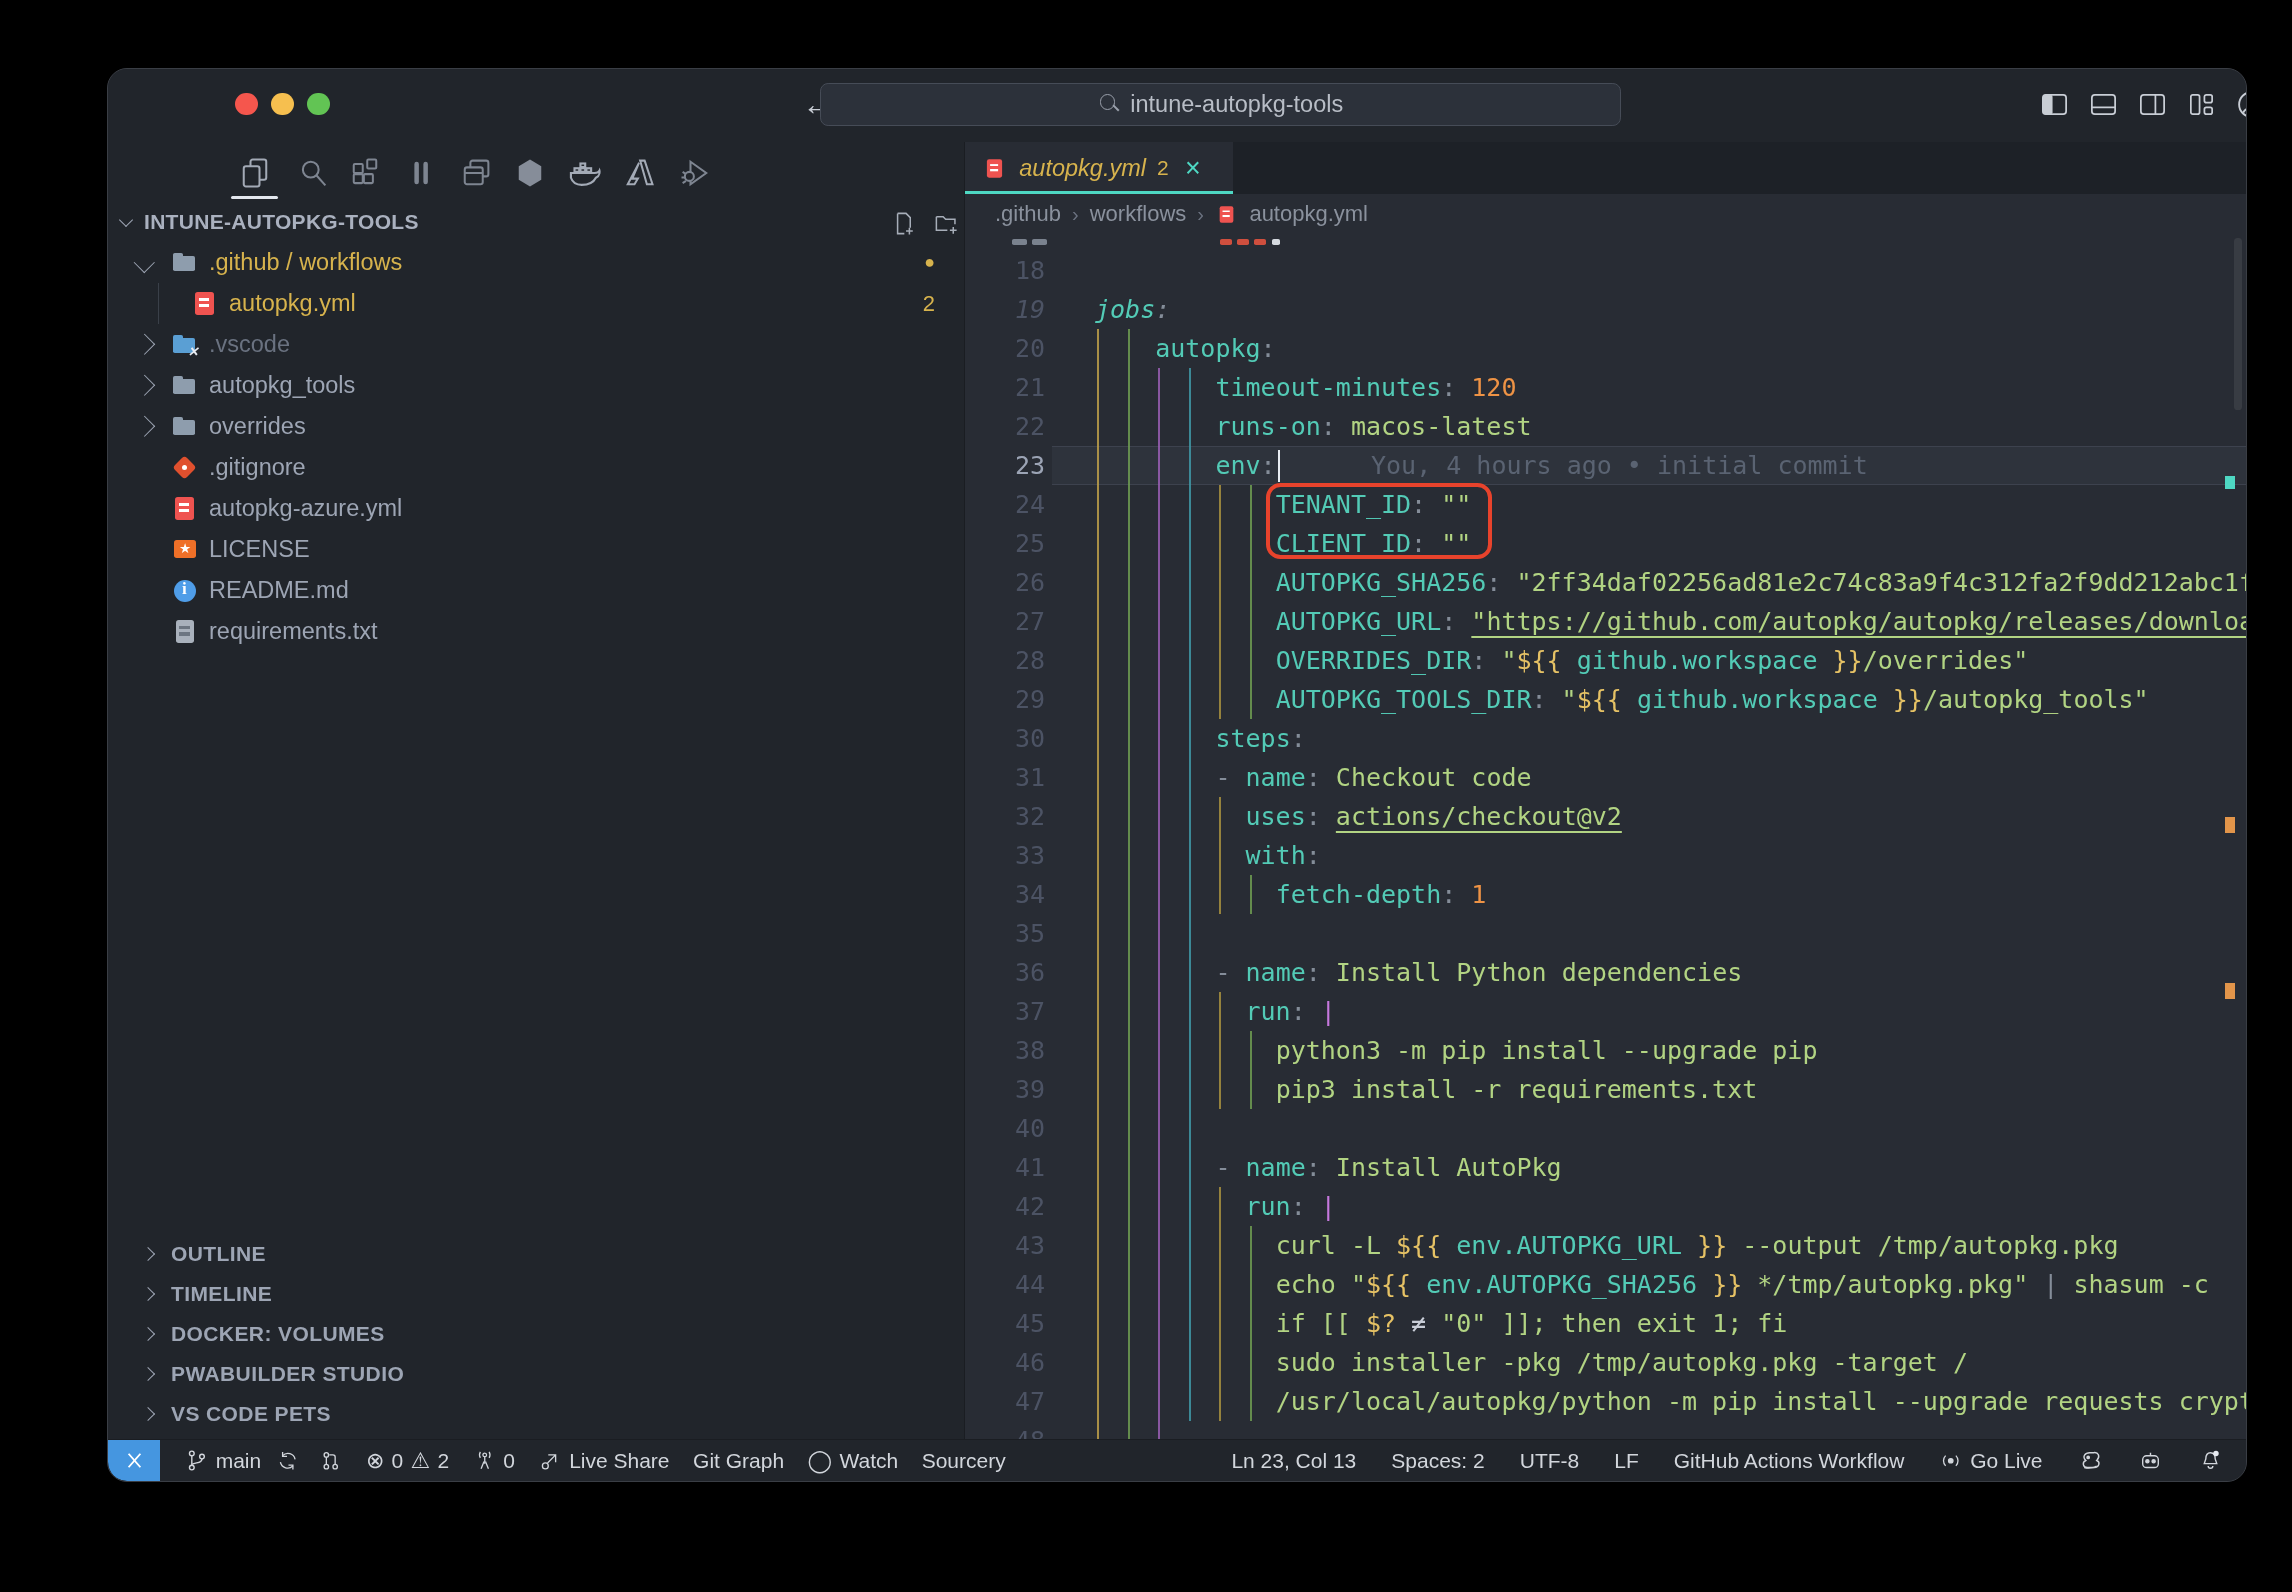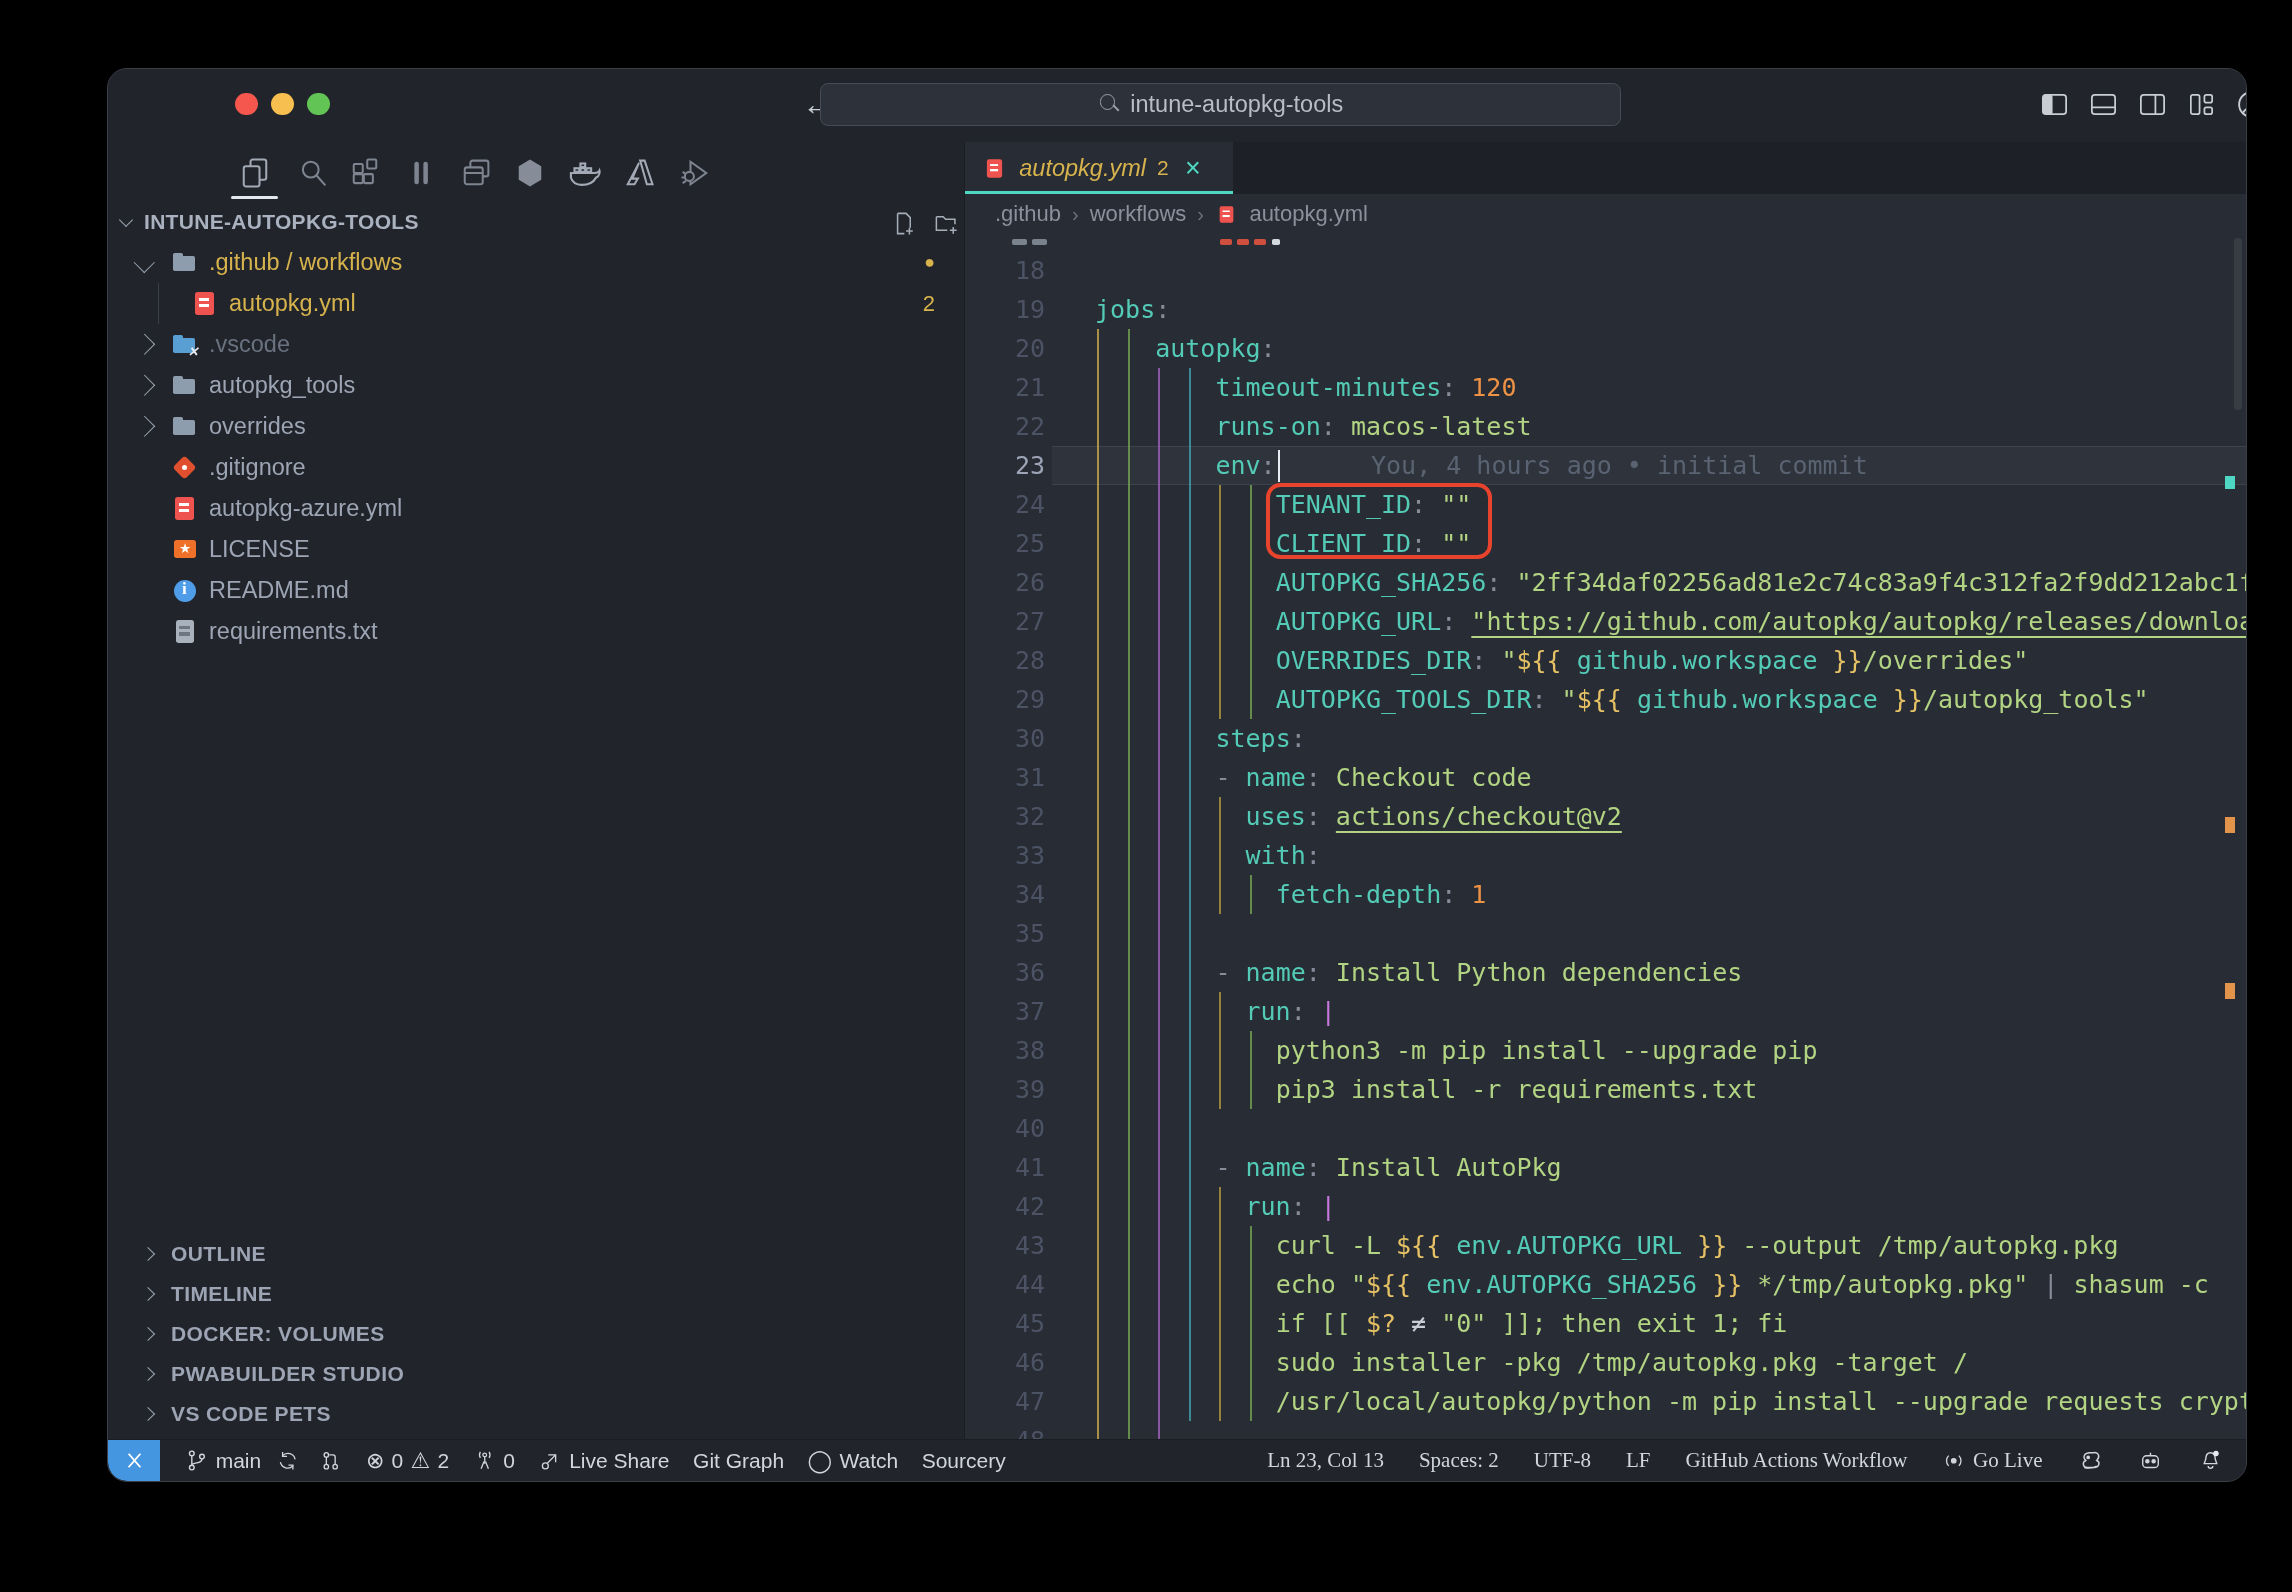--- a/index.html
+++ b/index.html
@@ -120,21 +120,21 @@
   #scroll-thumb{position:absolute;right:3.6px;top:3.6px;width:8.1px;height:172px;background:rgba(255,255,255,.08);border-radius:3.6px;}
   .ruler-mark{position:absolute;right:11px;width:10px;}
   
   #statusbar{height:42px;flex:0 0 auto;background:#21252b;border-top:0.9px solid #1a1d22;display:flex;align-items:center;
     color:#d2d6dc;font-size:21px;position:relative;}
   #remote-chip{height:100%;width:52px;background:#4596e0;border-radius:0 0 0 19px;display:flex;align-items:center;justify-content:center;flex:0 0 auto;}
   #remote-chip svg{stroke:#fff;fill:none;stroke-width:2.2px;}
   .sgroup{display:flex;align-items:center;gap:7.2px;margin-left:23.5px;white-space:nowrap;}
   .sgroup svg{stroke:#d2d6dc;fill:none;stroke-width:1.8px;}
   .sicon{font-size:22px;}
-  #status-right{margin-left:auto;display:flex;align-items:center;gap:35px;padding-right:23.5px;white-space:nowrap;font-family:Liberation Serif, serif;}
+  #status-right{margin-left:auto;display:flex;align-items:center;gap:35px;padding-right:23.5px;white-space:nowrap;}
   #status-right .sgroup{margin-left:0;}
 </style>
 </head>
 <body>
 
 <div id="window">
 
   <div id="titlebar">
     <div class="tl" id="tl-close"></div>
     <div class="tl" id="tl-min"></div>
@@ -381,21 +381,21 @@
 
         <div class="p17" style="left:47px;top:5.4px;width:14.5px;background:#7a828e"></div>
         <div class="p17" style="left:67px;top:5.4px;width:14.5px;background:#7a828e"></div>
         <div class="p17" style="left:255px;top:5.4px;width:11.8px;background:#cf4f3e"></div>
         <div class="p17" style="left:272px;top:5.4px;width:11.8px;background:#cf4f3e"></div>
         <div class="p17" style="left:289px;top:5.4px;width:11.8px;background:#cf4f3e"></div>
         <div class="p17" style="left:307px;top:5.4px;width:8.1px;background:#d5d9df"></div>
 
         <div id="lines">
             <div class="line" style="height: 39px;"><span class="ln">18</span><span class="codetext"></span></div>
-            <div class="line" style="height: 39px;"><span class="ln">19</span><span class="codetext"><span class="seg c-k">jobs</span><span class="seg c-p">:</span></span></div>
+            <div class="line" style="height: 39px; font-style: italic;"><span class="ln">19</span><span class="codetext"><span class="seg c-k">jobs</span><span class="seg c-p">:</span></span></div>
             <div class="line" style="height: 39px;"><span class="ln">20</span><span class="guide" style="left: 132px; background: rgb(191, 161, 74);"></span><span class="guide" style="left: 163px; background: rgb(111, 158, 82);"></span><span class="codetext"><span class="seg c-w">    </span><span class="seg c-k">autopkg</span><span class="seg c-p">:</span></span></div>
             <div class="line" style="height: 39px;"><span class="ln">21</span><span class="guide" style="left: 132px; background: rgb(191, 161, 74);"></span><span class="guide" style="left: 163px; background: rgb(111, 158, 82);"></span><span class="guide" style="left: 193px; background: rgb(154, 95, 181);"></span><span class="guide" style="left: 224px; background: rgb(63, 154, 168);"></span><span class="codetext"><span class="seg c-w">        </span><span class="seg c-k">timeout-minutes</span><span class="seg c-p">:</span><span class="seg c-n"> 120</span></span></div>
             <div class="line" style="height: 39px;"><span class="ln">22</span><span class="guide" style="left: 132px; background: rgb(191, 161, 74);"></span><span class="guide" style="left: 163px; background: rgb(111, 158, 82);"></span><span class="guide" style="left: 193px; background: rgb(154, 95, 181);"></span><span class="guide" style="left: 224px; background: rgb(63, 154, 168);"></span><span class="codetext"><span class="seg c-w">        </span><span class="seg c-k">runs-on</span><span class="seg c-p">:</span><span class="seg c-s"> macos-latest</span></span></div>
             <div class="line current" style="height: 39px;"><span class="hl"></span><span class="ln">23</span><span class="guide" style="left: 132px; background: rgb(191, 161, 74);"></span><span class="guide" style="left: 163px; background: rgb(111, 158, 82);"></span><span class="guide" style="left: 193px; background: rgb(154, 95, 181);"></span><span class="guide" style="left: 224px; background: rgb(63, 154, 168);"></span><span class="codetext"><span class="seg c-w">        </span><span class="seg c-k">env</span><span class="seg c-p">:</span></span><span id="cursor"></span><span id="ghost">You, 4 hours ago • initial commit</span></div>
             <div class="line" style="height: 39px;"><span class="ln">24</span><span class="guide" style="left: 132px; background: rgb(191, 161, 74);"></span><span class="guide" style="left: 163px; background: rgb(111, 158, 82);"></span><span class="guide" style="left: 193px; background: rgb(154, 95, 181);"></span><span class="guide" style="left: 224px; background: rgb(63, 154, 168);"></span><span class="guide" style="left: 254px; background: rgb(168, 146, 63);"></span><span class="guide" style="left: 285px; background: rgb(111, 158, 82);"></span><span class="codetext"><span class="seg c-w">            </span><span class="seg c-k">TENANT_ID</span><span class="seg c-p">:</span><span class="seg c-s"> ""</span></span></div>
             <div class="line" style="height: 39px;"><span class="ln">25</span><span class="guide" style="left: 132px; background: rgb(191, 161, 74);"></span><span class="guide" style="left: 163px; background: rgb(111, 158, 82);"></span><span class="guide" style="left: 193px; background: rgb(154, 95, 181);"></span><span class="guide" style="left: 224px; background: rgb(63, 154, 168);"></span><span class="guide" style="left: 254px; background: rgb(168, 146, 63);"></span><span class="guide" style="left: 285px; background: rgb(111, 158, 82);"></span><span class="codetext"><span class="seg c-w">            </span><span class="seg c-k">CLIENT_ID</span><span class="seg c-p">:</span><span class="seg c-s"> ""</span></span></div>
             <div class="line" style="height: 39px;"><span class="ln">26</span><span class="guide" style="left: 132px; background: rgb(191, 161, 74);"></span><span class="guide" style="left: 163px; background: rgb(111, 158, 82);"></span><span class="guide" style="left: 193px; background: rgb(154, 95, 181);"></span><span class="guide" style="left: 224px; background: rgb(63, 154, 168);"></span><span class="guide" style="left: 254px; background: rgb(168, 146, 63);"></span><span class="guide" style="left: 285px; background: rgb(111, 158, 82);"></span><span class="codetext"><span class="seg c-w">            </span><span class="seg c-k">AUTOPKG_SHA256</span><span class="seg c-p">:</span><span class="seg c-s"> "2ff34daf02256ad81e2c74c83a9f4c312fa2f9dd212abc1f"</span></span></div>
             <div class="line" style="height: 39px;"><span class="ln">27</span><span class="guide" style="left: 132px; background: rgb(191, 161, 74);"></span><span class="guide" style="left: 163px; background: rgb(111, 158, 82);"></span><span class="guide" style="left: 193px; background: rgb(154, 95, 181);"></span><span class="guide" style="left: 224px; background: rgb(63, 154, 168);"></span><span class="guide" style="left: 254px; background: rgb(168, 146, 63);"></span><span class="guide" style="left: 285px; background: rgb(111, 158, 82);"></span><span class="codetext"><span class="seg c-w">            </span><span class="seg c-k">AUTOPKG_URL</span><span class="seg c-p">:</span><span class="seg c-w"> </span><span class="seg c-u">"https://github.com/autopkg/autopkg/releases/download/v"</span></span></div>
             <div class="line" style="height: 39px;"><span class="ln">28</span><span class="guide" style="left: 132px; background: rgb(191, 161, 74);"></span><span class="guide" style="left: 163px; background: rgb(111, 158, 82);"></span><span class="guide" style="left: 193px; background: rgb(154, 95, 181);"></span><span class="guide" style="left: 224px; background: rgb(63, 154, 168);"></span><span class="guide" style="left: 254px; background: rgb(168, 146, 63);"></span><span class="guide" style="left: 285px; background: rgb(111, 158, 82);"></span><span class="codetext"><span class="seg c-w">            </span><span class="seg c-k">OVERRIDES_DIR</span><span class="seg c-p">:</span><span class="seg c-s"> "</span><span class="seg c-y">${{</span><span class="seg c-v"> github.workspace </span><span class="seg c-y">}}</span><span class="seg c-s">/overrides"</span></span></div>
             <div class="line" style="height: 39px;"><span class="ln">29</span><span class="guide" style="left: 132px; background: rgb(191, 161, 74);"></span><span class="guide" style="left: 163px; background: rgb(111, 158, 82);"></span><span class="guide" style="left: 193px; background: rgb(154, 95, 181);"></span><span class="guide" style="left: 224px; background: rgb(63, 154, 168);"></span><span class="guide" style="left: 254px; background: rgb(168, 146, 63);"></span><span class="guide" style="left: 285px; background: rgb(111, 158, 82);"></span><span class="codetext"><span class="seg c-w">            </span><span class="seg c-k">AUTOPKG_TOOLS_DIR</span><span class="seg c-p">:</span><span class="seg c-s"> "</span><span class="seg c-y">${{</span><span class="seg c-v"> github.workspace </span><span class="seg c-y">}}</span><span class="seg c-s">/autopkg_tools"</span></span></div>

